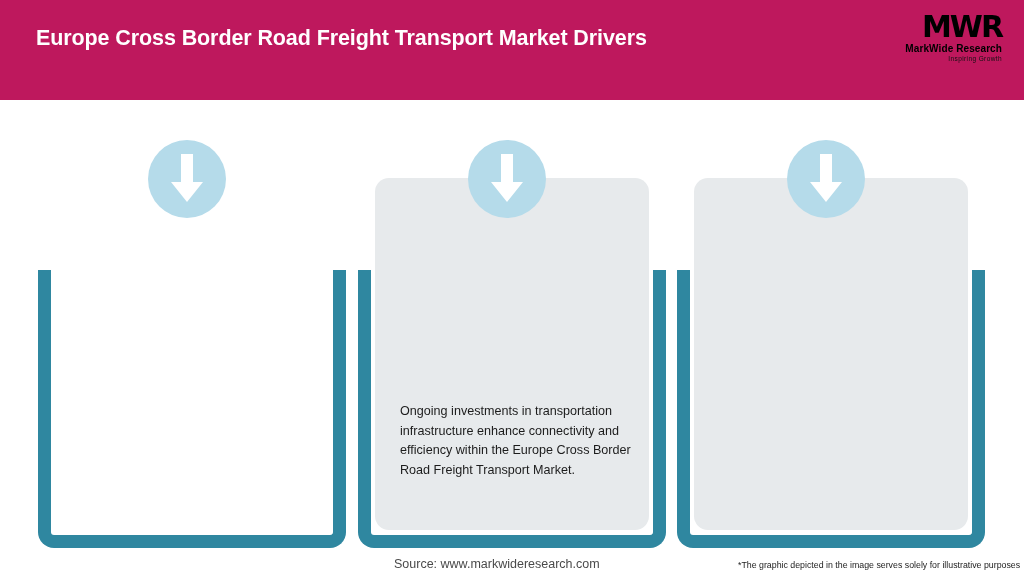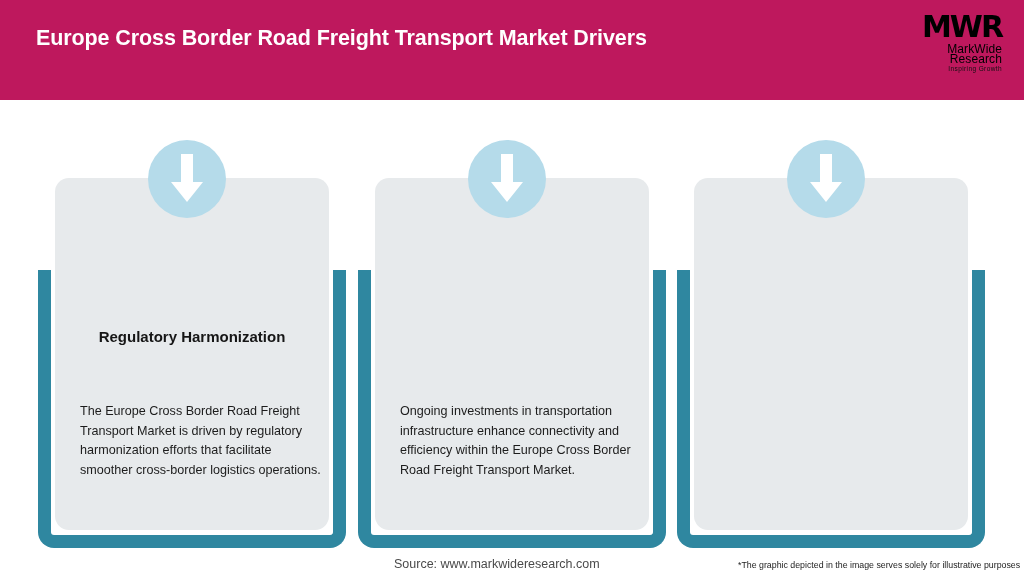--- a/index.html
+++ b/index.html
@@ -51,22 +51,22 @@
     height: 34px;
     line-height: 34px;
     font-size: 30px;
     font-weight: bold;
     color: #000000;
     letter-spacing: -2px;
     font-family: "DejaVu Sans", sans-serif;
   }
   .logo-name {
     display: block;
-    font-size: 12px;
-    font-weight: normal;
+    font-size: 10px;
+    font-weight: bold;
     color: #000000;
     line-height: 10px;
     letter-spacing: 0.1px;
   }
   .logo-tag {
     display: block;
     font-size: 6.5px;
     color: #111111;
     line-height: 9px;
     letter-spacing: 0.4px;
@@ -188,24 +188,20 @@
     <span class="logo-mark">MWR</span>
     <span class="logo-name">MarkWide Research</span>
     <span class="logo-tag">Inspiring Growth</span>
   </div>
 </div>
 
 <div class="cards">
 
   <div class="card-wrap c0">
     <div class="bracket"></div>
-    <div class="card">
-      <div class="card-title">Regulatory Harmonization</div>
-      <div class="card-body">The Europe Cross Border Road Freight Transport Market is driven by regulatory harmonization efforts that facilitate smoother cross-border logistics operations.</div>
-    </div>
     <div class="icon-circle">
       <svg viewBox="0 0 34 50" xmlns="http://www.w3.org/2000/svg">
         <polygon points="11,0 23,0 23,28 33,28 17,48 1,28 11,28" fill="#ffffff"></polygon>
       </svg>
     </div>
   </div>
 
   <div class="card-wrap c1">
     <div class="bracket"></div>
     <div class="card">

